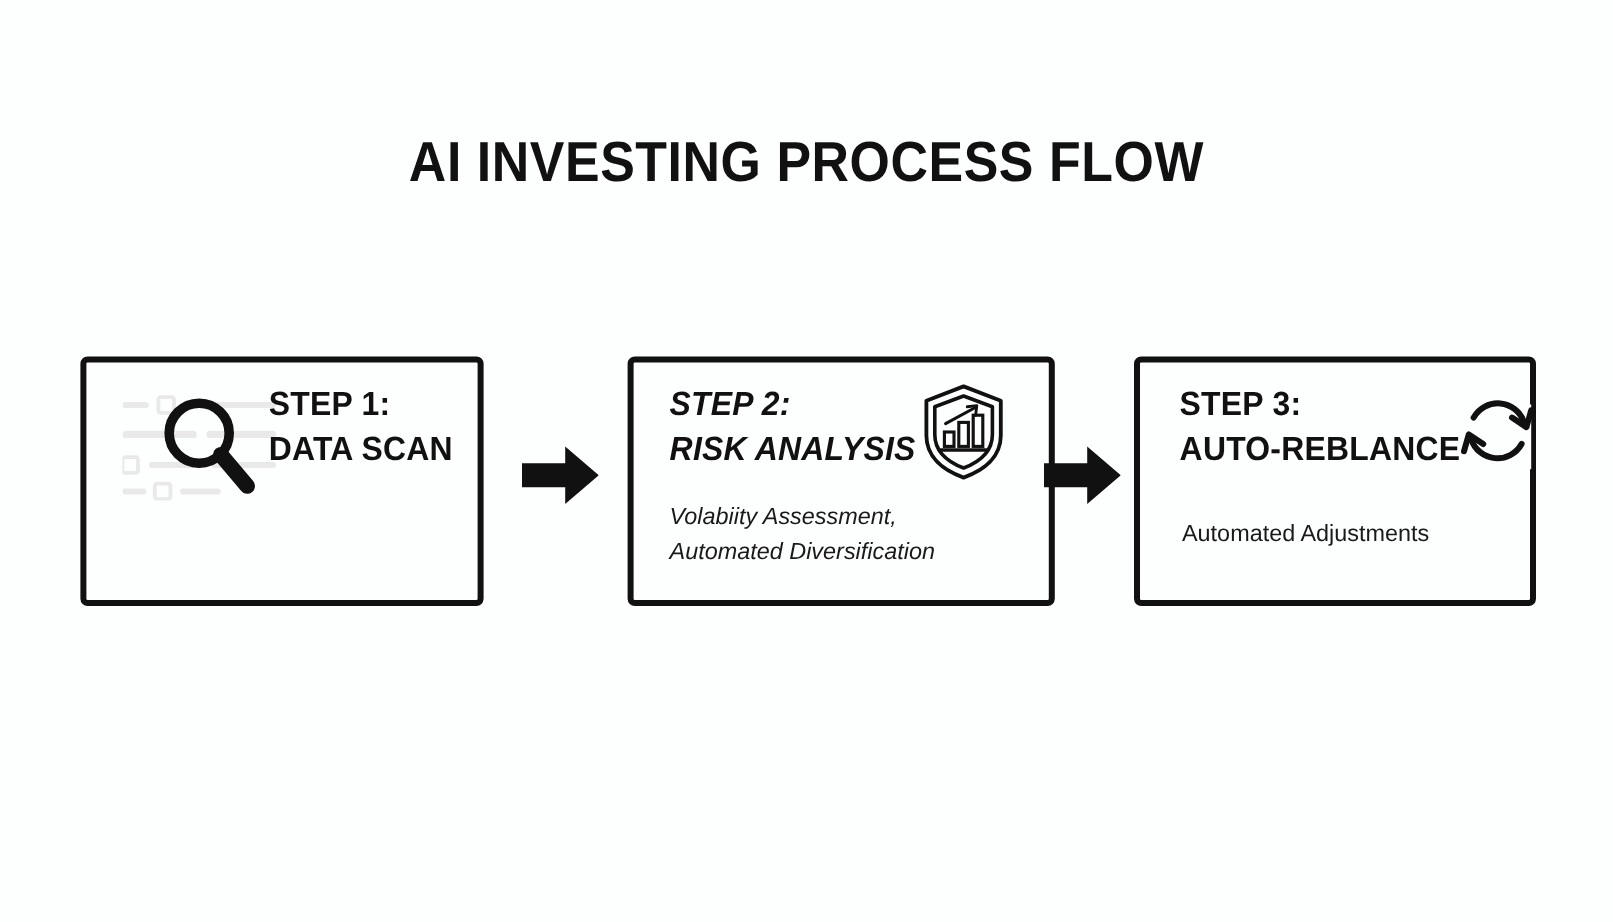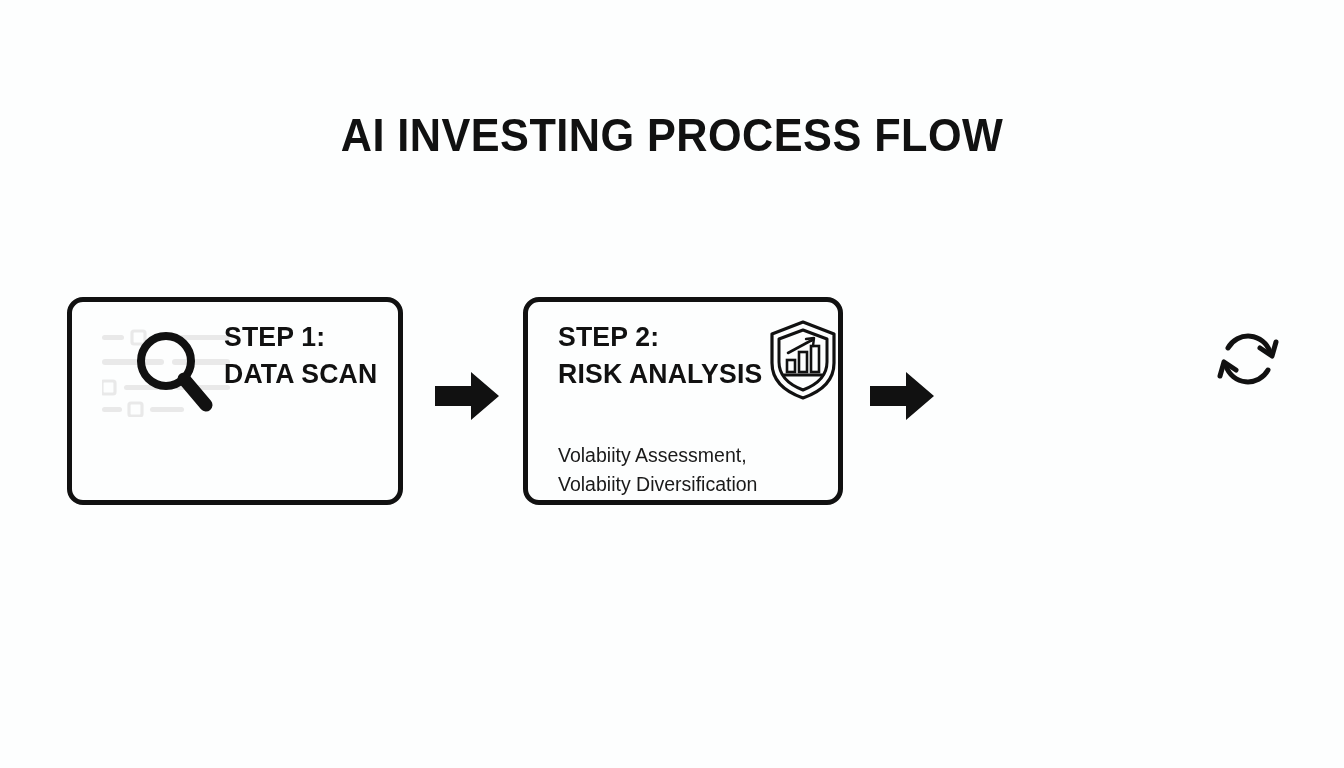--- a/index.html
+++ b/index.html
@@ -40,26 +40,26 @@
     transform-origin: center center;
     white-space: nowrap;
   }
 
   
   .step-box {
     position: absolute;
     top: 285px;
     height: 208px;
     border: 5px solid #111111;
-    border-radius: 16px;
+    border-radius: 6px;
     background: transparent;
     box-sizing: border-box;
   }
   #step-box-1 { left: 67px;  width: 336px; }
-  #step-box-2 { left: 523px; width: 320px; }
+  #step-box-2 { left: 523px; width: 356px; font-style: italic; }
   #step-box-3 { left: 945px; width: 335px; }
 
   .step-heading {
     position: absolute;
     font-family: "Liberation Sans Narrow", "Liberation Sans", sans-serif;
     font-weight: bold;
     font-size: 28px;
     line-height: 37px;
     color: #111111;
     letter-spacing: 0.2px;
@@ -75,21 +75,21 @@
     line-height: 29px;
     color: #1a1a1a;
     white-space: nowrap;
   }
 
   
   #step-1-heading { left: 152px; top: 16px; }
   #step-1-desc    { left: 41px;  top: 140px; }
   
   #step-2-heading { left: 30px; top: 16px; }
-  #step-2-desc    { left: 30px; top: 115px; margin-top: 24px; }
+  #step-2-desc    { left: 30px; top: 115px; }
   
   #step-3-heading { left: 33px; top: 16px; }
   #step-3-desc    { left: 35px; top: 129px; }
 
   
   .icon-wrap { position: absolute; }
 
   
   #checklist-icon {
     left: 30px; top: 25px;
@@ -204,30 +204,41 @@
       </svg>
     </div>
 
     <div id="step-2-heading" class="step-heading">
       <span>STEP 2:</span><br>
       <span>RISK ANALYSIS</span>
     </div>
 
     <div id="step-2-desc" class="step-desc">
       <span>Volabiity Assessment,</span><br>
-      <span>Volabiity Diversification</span>
+      <span>Automated Diversification</span>
     </div>
   </div>
 
   <div id="arrow-2" class="flow-arrow">
     <svg viewBox="0 0 64 52" width="64" height="52" xmlns="http://www.w3.org/2000/svg">
       <path d="M0 16 L36 16 L36 2 L64 26 L36 50 L36 36 L0 36 Z" fill="#111111"></path>
     </svg>
   </div>
 
+  <div id="step-box-3" class="step-box">
+
+    <div id="step-3-heading" class="step-heading">
+      <span>STEP 3:</span><br>
+      <span>AUTO-REBLANCE</span>
+    </div>
+
+    <div id="step-3-desc" class="step-desc">
+      <span>Automated Adjustments</span>
+    </div>
+  </div>
 
   <div id="refresh-mask"></div>
 
   <div id="refresh-icon" class="icon-wrap" style="left:1212px; top:314px;">
     <svg viewBox="0 0 72 66" width="72" height="66" xmlns="http://www.w3.org/2000/svg">
 
       <path d="M16 22 A23 23 0 0 1 58 26" fill="none" stroke="#111111" stroke-width="5" stroke-linecap="round"></path>
       <path d="M48 22 L60 30 L64 16" fill="none" stroke="#111111" stroke-width="5" stroke-linecap="round" stroke-linejoin="round"></path>
 
       <path d="M56 44 A23 23 0 0 1 14 40" fill="none" stroke="#111111" stroke-width="5" stroke-linecap="round"></path>

